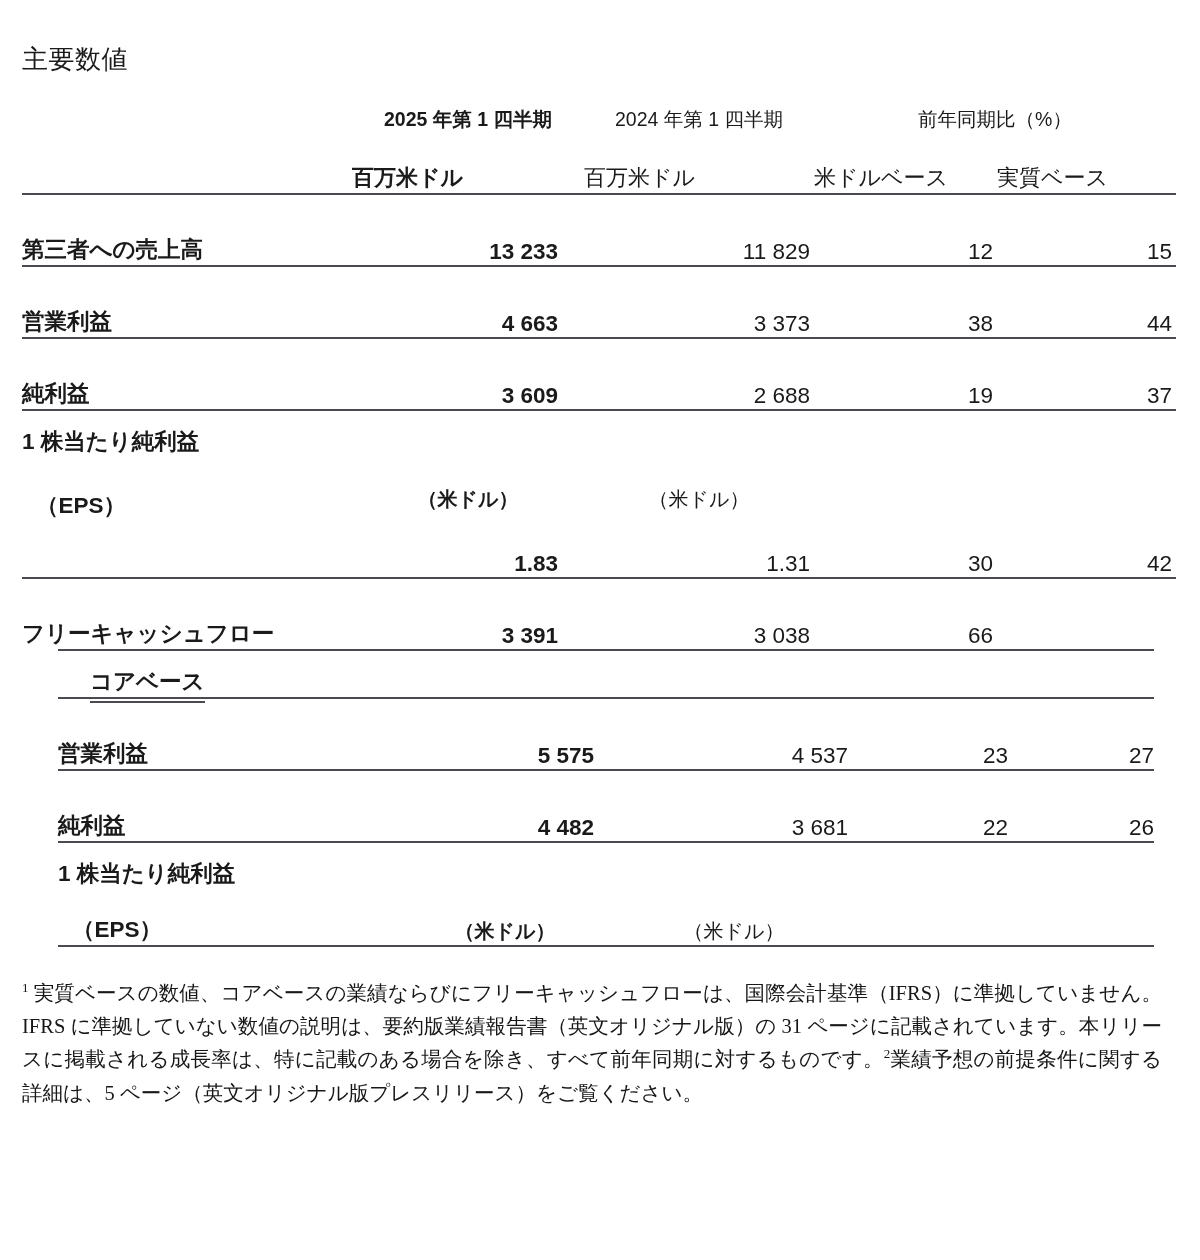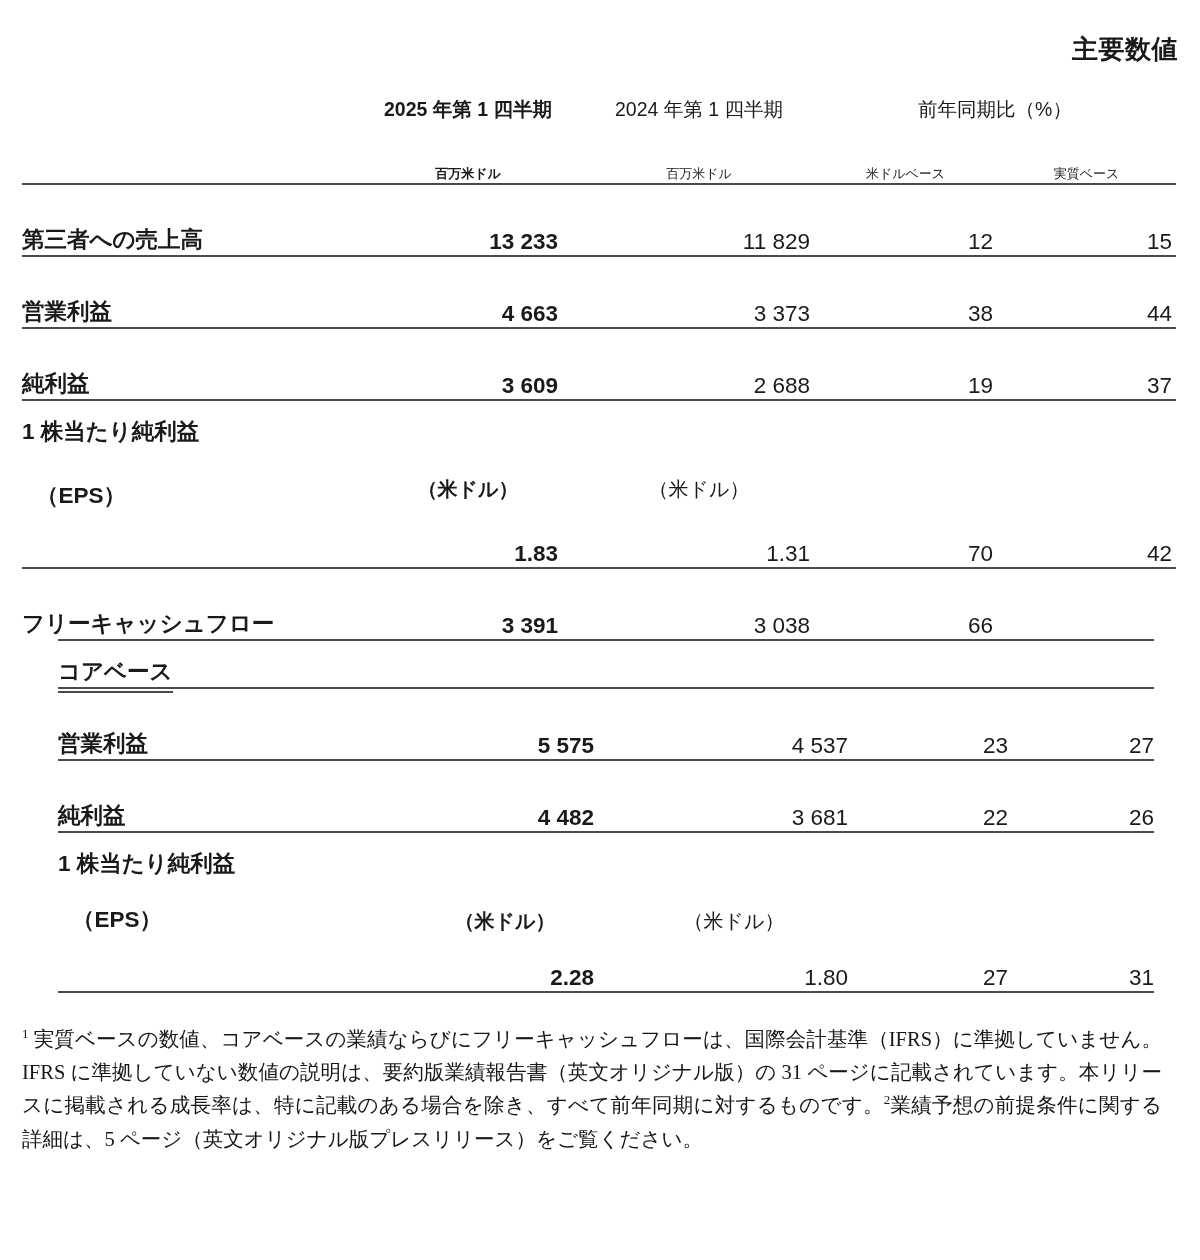--- a/index.html
+++ b/index.html
@@ -18,25 +18,24 @@
     position: relative;
     width: 1200px;
     height: 1260px;
     box-sizing: border-box;
     padding: 0 22px;
   }
 
   
   .doc-title {
     font-size: 26px;
-    font-weight: bold;
+    font-weight: normal;
     letter-spacing: 0.5px;
-    padding-top: 32px;
+    padding-top: 42px;
     padding-bottom: 6px;
-    text-align: right;
   }
 
   
   .fin-table {
     width: 1154px;
     border-collapse: collapse;
     table-layout: fixed;
   }
   .fin-table col.c-label  { width: 330px; }
   .fin-table col.c-cur    { width: 232px; }
@@ -53,23 +52,22 @@
   .hdr-period {
     font-size: 19.5px;
     font-weight: bold;
     text-align: center;
     padding-bottom: 4px;
     height: 50px;
     vertical-align: bottom;
     white-space: nowrap;
   }
   .hdr-unit {
-    font-size: 13px;
-    font-weight: bold;
-    text-align: center;
+    font-size: 22px;
+    font-weight: bold;
     height: 60px;
     vertical-align: bottom;
     padding-bottom: 8px;
     white-space: nowrap;
   }
   .hdr-unit.plain, .hdr-period.plain {
     font-weight: normal;
   }
 
   
@@ -131,20 +129,21 @@
   .core-heading {
     font-size: 22.5px;
     font-weight: bold;
     text-align: left;
     white-space: nowrap;
     padding-bottom: 9px;
   }
   .core-heading span.ul {
     border-bottom: 2px solid #4a4a50;
     padding-bottom: 7px;
+    margin-left: 32px;
   }
 
   
   .footnote {
     margin-top: 14px;
     padding-top: 16px;
     font-family: "Liberation Serif", "DejaVu Serif", serif;
     font-size: 20.5px;
     line-height: 1.62;
     text-align: justify;
@@ -227,21 +226,21 @@
         <td class="unit-note strong">（米ドル）</td>
         <td class="unit-note">（米ドル）</td>
         <td></td>
         <td></td>
       </tr>
 
       <tr class="mid">
         <td></td>
         <td class="num strong">1.83</td>
         <td class="num">1.31</td>
-        <td class="num">70</td>
+        <td class="num">30</td>
         <td class="num">42</td>
       </tr>
 
       <tr class="rule-top tall">
         <td class="row-label">フリーキャッシュフロー</td>
         <td class="num strong">3 391</td>
         <td class="num">3 038</td>
         <td class="num">66</td>
         <td class="num"></td>
       </tr>
@@ -293,27 +292,20 @@
         </tr>
 
         <tr class="mid">
           <td class="row-label sub">（EPS）</td>
           <td class="unit-note strong">（米ドル）</td>
           <td class="unit-note">（米ドル）</td>
           <td></td>
           <td></td>
         </tr>
 
-        <tr class="mid">
-          <td></td>
-          <td class="num strong">2.28</td>
-          <td class="num">1.80</td>
-          <td class="num">27</td>
-          <td class="num">31</td>
-        </tr>
 
         <tr class="rule-top">
           <td></td>
           <td></td>
           <td></td>
           <td></td>
           <td></td>
         </tr>
 
       </tbody>

